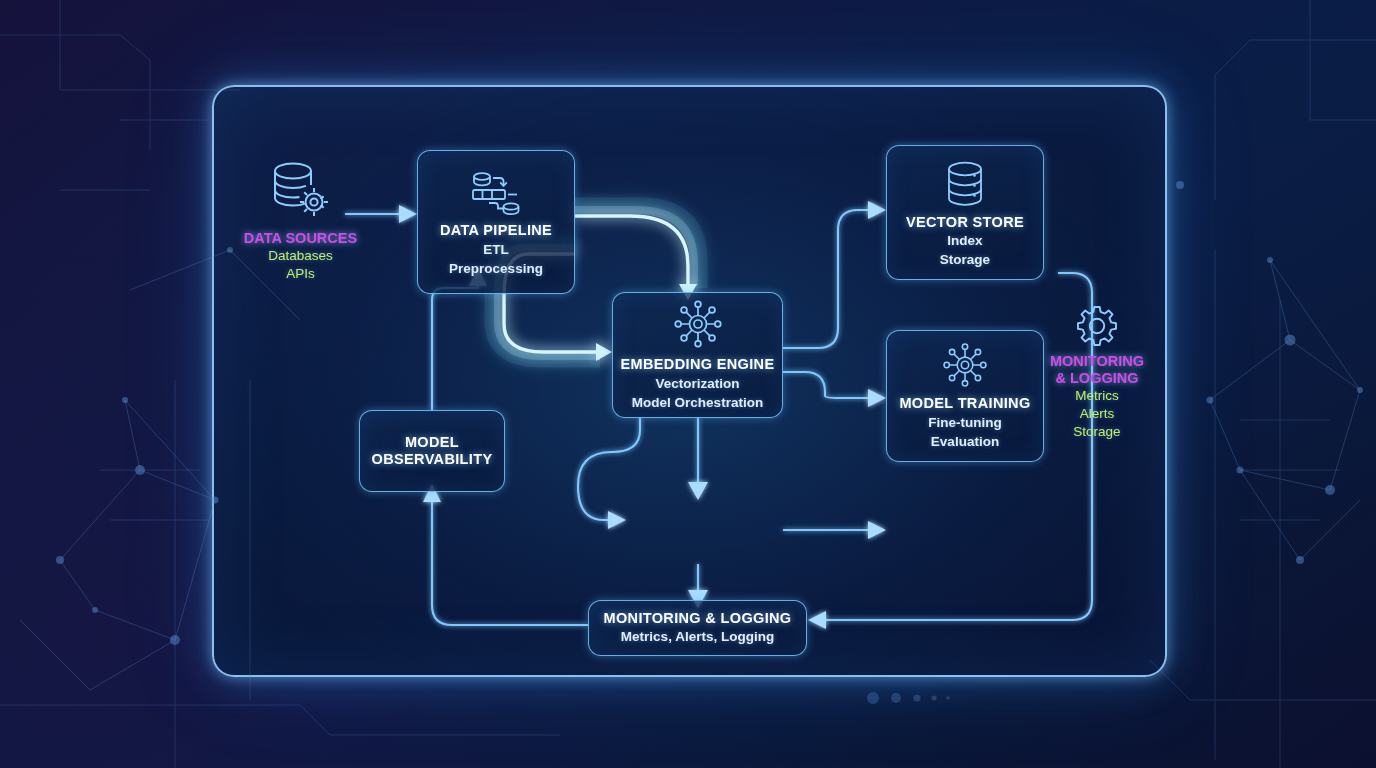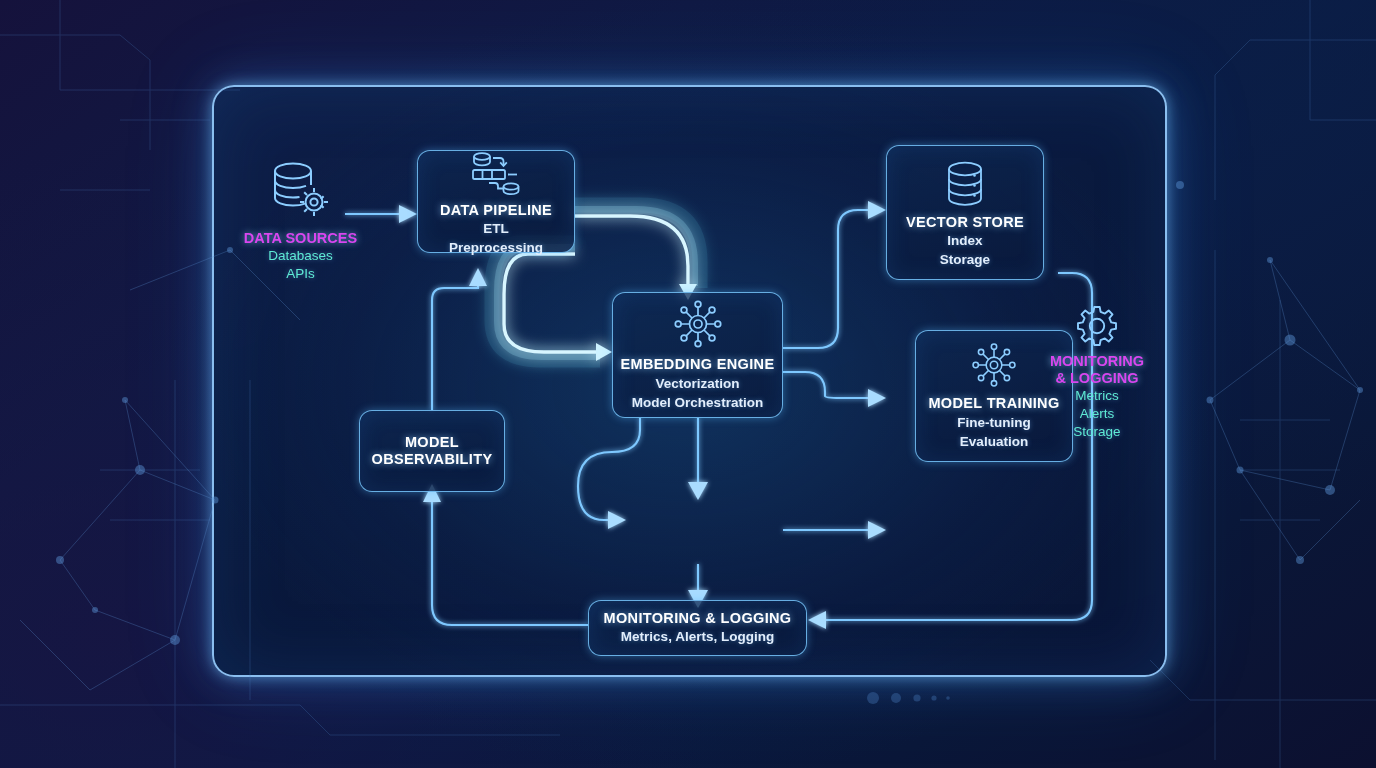--- a/index.html
+++ b/index.html
@@ -60,21 +60,21 @@
   
   .freelabel{
     position:absolute; text-align:center; z-index:6;
     display:flex; flex-direction:column; align-items:center;
   }
   .freelabel .ttl{
     color:#d946ef; font-weight:bold; font-size:14.5px; line-height:1.18;
     text-shadow:0 0 7px rgba(140,205,255,.75);
   }
   .freelabel .sub{
-    color:#5eead4; font-size:13.5px; line-height:1.33;
+    color:#bef264; font-size:13.5px; line-height:1.33;
     text-shadow:0 0 5px rgba(120,190,255,.45);
   }
 
   
   #wires{ z-index:4; }
   #glowires{ z-index:3; }
   #decor{ z-index:1; }
 </style>
 </head>
 <body>
@@ -234,21 +234,21 @@
         <path d="M48 30 V34 M48 54 V58 M34 44 H38 M58 44 H62
                  M38.2 34.2 L41 37 M54.8 47 L57.6 49.8
                  M57.6 38.2 L54.8 41 M41 51 L38.2 53.8" stroke-width="2"></path>
       </svg>
     </span>
     <span class="ttl">DATA SOURCES</span>
     <span class="sub">Databases</span>
     <span class="sub">APIs</span>
   </div>
 
-  <div class="node" style="left:417px; top:150px; width:158px; height:103px; padding-top:4px;border-radius:13px;">
+  <div class="node" style="left:417px; top:150px; width:158px; height:144px; padding-top:4px;border-radius:13px;">
     <span class="icon-wrap">
       <svg width="58" height="46" viewBox="0 0 58 46" fill="none" stroke="#8ccdff" stroke-width="1.8">
         <ellipse cx="15" cy="6.5" rx="8" ry="3.4"></ellipse>
         <path d="M7 6.5 V12 C7 13.9 10.6 15.4 15 15.4 C19.4 15.4 23 13.9 23 12 V6.5"></path>
         <path d="M26 8 H33 C35.2 8 36.5 9.5 36.5 11.6 V15"></path>
         <path d="M33.2 12.4 L36.5 16 L39.8 12.4"></path>
         <rect x="6" y="20" width="32" height="9" rx="1.6"></rect>
         <path d="M15.5 20 V29 M25 20 V29"></path>
         <path d="M41 24.5 H50"></path>
         <ellipse cx="44" cy="36.5" rx="7.5" ry="3.2"></ellipse>
@@ -295,21 +295,21 @@
           <circle cx="40" cy="12" r="2.9"></circle>
           <circle cx="12" cy="40" r="2.9"></circle>
         </g>
       </svg>
     </span>
     <span class="ttl">EMBEDDING ENGINE</span>
     <span class="sub">Vectorization</span>
     <span class="sub">Model Orchestration</span>
   </div>
 
-  <div class="node" style="left:886px; top:330px; width:158px; height:132px;margin-left:29px;">
+  <div class="node" style="left:886px; top:330px; width:158px; height:132px;">
     <span class="icon-wrap">
       <svg width="48" height="48" viewBox="0 0 52 52" fill="none" stroke="#8ccdff" stroke-width="1.7">
         <circle cx="26" cy="26" r="8.5"></circle>
         <circle cx="26" cy="26" r="4"></circle>
         <path d="M26 17.5 V9 M26 34.5 V43 M17.5 26 H9 M34.5 26 H43
                  M20 20 L14.2 14.2 M32 32 L37.8 37.8 M32 20 L37.8 14.2 M20 32 L14.2 37.8"></path>
         <circle cx="26" cy="6.2" r="2.9"></circle>
         <circle cx="26" cy="45.8" r="2.9"></circle>
         <circle cx="6.2" cy="26" r="2.9"></circle>
         <circle cx="45.8" cy="26" r="2.9"></circle>

